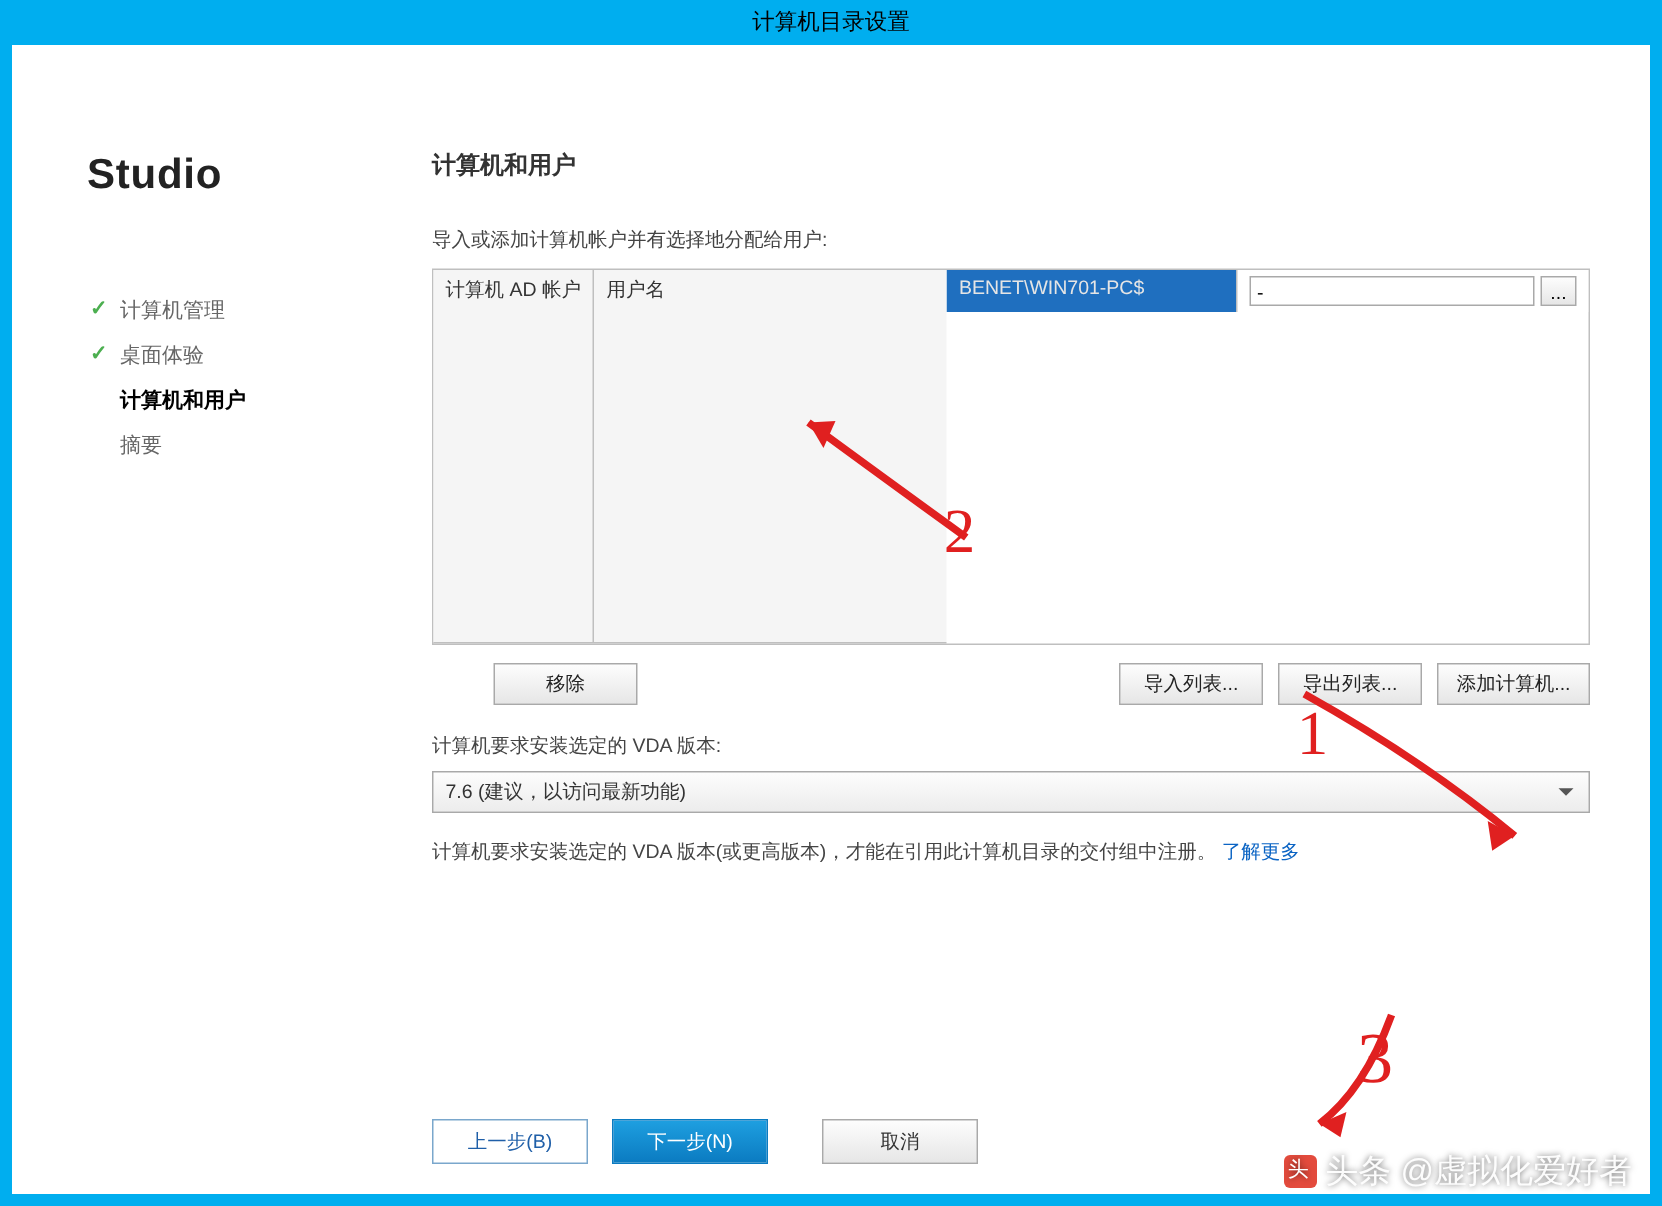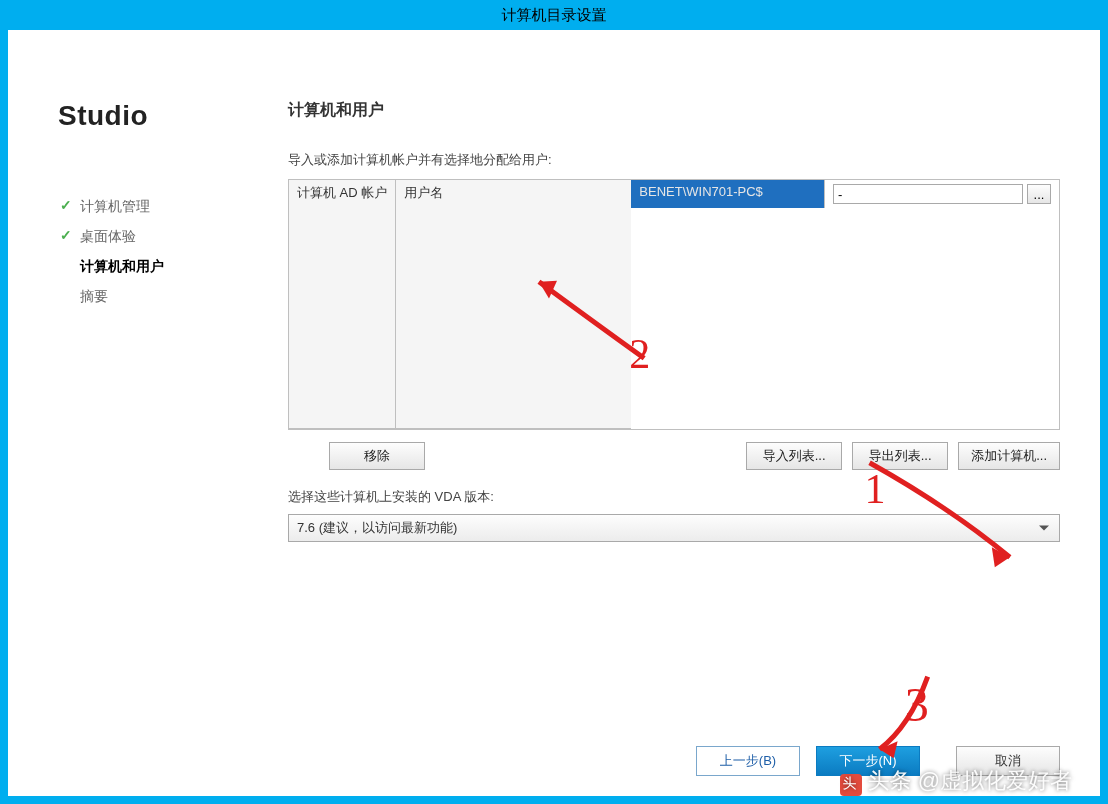--- a/index.html
+++ b/index.html
@@ -159,21 +159,21 @@
     border-left: 5px solid transparent;
     border-right: 5px solid transparent;
     border-top: 5px solid #555;
     transform: translateY(-50%);
   }
   .note { margin-top: 16px; font-size: 13px; color: #444; line-height: 1.5; }
   .note a { color: #0b64c4; text-decoration: none; }
   .wiz-buttons {
     margin-top: auto;
     display: flex;
-    justify-content: flex-end;
+    justify-content: flex-start;
     gap: 16px;
     padding-top: 24px;
   }
   .wizbtn {
     height: 30px;
     min-width: 104px;
     border: 1px solid #7aa7cc;
     background: #fff;
     color: #1f5fa8;
     font: inherit;
@@ -185,26 +185,26 @@
     color: #fff;
   }
   .wizbtn.cancel {
     border-color: #a9a9a9;
     color: #333;
     background: linear-gradient(#fdfdfd,#e6e6e6);
     margin-left: 20px;
   }
   .watermark {
     position: absolute;
-    right: 28px; bottom: 0px;
+    right: 12px; bottom: 0px;
     font-size: 22px;
     color: rgba(255,255,255,0.95);
     text-shadow: 0 0 4px rgba(0,0,0,0.6);
     pointer-events: none;
-    display: flex; align-items: flex-end; gap: 6px;
+    display: flex; align-items: center; gap: 6px;
   }
   .watermark .logo {
     width: 22px; height: 22px; border-radius: 4px;
     background: #e34b3d; display:inline-block;
     position: relative;
   }
   .watermark .logo::after{
     content:"头"; color:#fff; font-size:14px; position:absolute; left:3px; top:1px;
   }
   
@@ -249,23 +249,27 @@
         </div>
 
         <div class="btnrow">
           <button class="wbtn">移除</button>
           <span class="spacer"></span>
           <button class="wbtn">导入列表...</button>
           <button class="wbtn">导出列表...</button>
           <button class="wbtn">添加计算机...</button>
         </div>
 
-        <div class="label2">选择这些计算机上安装的 VDA 版本:</div>
+        <div class="label2">计算机要求安装选定的 VDA 版本:</div>
         <div class="combo">7.6 (建议，以访问最新功能)</div>
 
+        <div class="note">
+          <span>计算机要求安装选定的 VDA 版本(或更高版本)，才能在引用此计算机目录的交付组中注册。</span>
+          <a href="#">了解更多</a>
+        </div>
 
         <div class="wiz-buttons">
           <button class="wizbtn">上一步(B)</button>
           <button class="wizbtn primary">下一步(N)</button>
           <button class="wizbtn cancel">取消</button>
         </div>
       </main>
     </div>
 
     <svg class="anno" style="left:0;top:0;width:100%;height:100%;" viewBox="0 0 1090 770" preserveAspectRatio="none">

